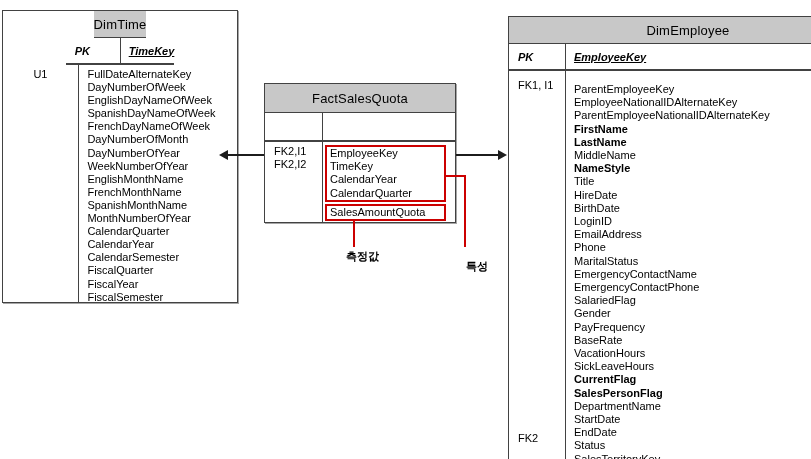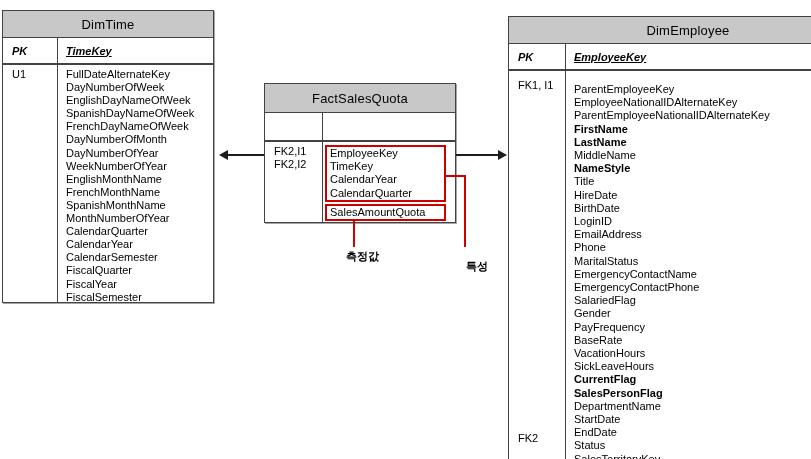--- a/index.html
+++ b/index.html
@@ -25,21 +25,21 @@
   .krow .kcol{display:flex;align-items:center;padding-left:9px;}
   .krow .kfield{display:flex;align-items:center;padding-left:8px;flex:1;
     text-decoration:underline;}
   .tbody{flex:1;display:flex;font-size:11px;box-sizing:border-box;min-height:0;}
   .tbody .kcol{padding:3px 0 0 9px;line-height:13.1px;}
   .tbody .fields{flex:1;padding:3px 0 0 8px;line-height:13.1px;min-width:0;}
   .frow{white-space:nowrap;}
   .frow.bold{font-weight:bold;}
 
   
-  .t-dimtime{left:2px;top:10px;width:212px;height:293px;}
+  .t-dimtime{left:2px;top:10px;width:236px;height:293px;align-items:center;}
   .t-dimtime .kcol{width:55px;}
 
   
   .t-fact{left:264px;top:83px;width:192px;height:140px;}
   .t-fact .ttl{height:29px;flex-basis:29px;}
   .t-fact .krow{height:29px;flex-basis:29px;}
   .t-fact .kcol{width:58px;}
   .t-fact .tbody .fields{padding-left:2px;line-height:13.2px;}
   .hlbox{
     border:2px solid #cc0000;width:121px;box-sizing:border-box;

